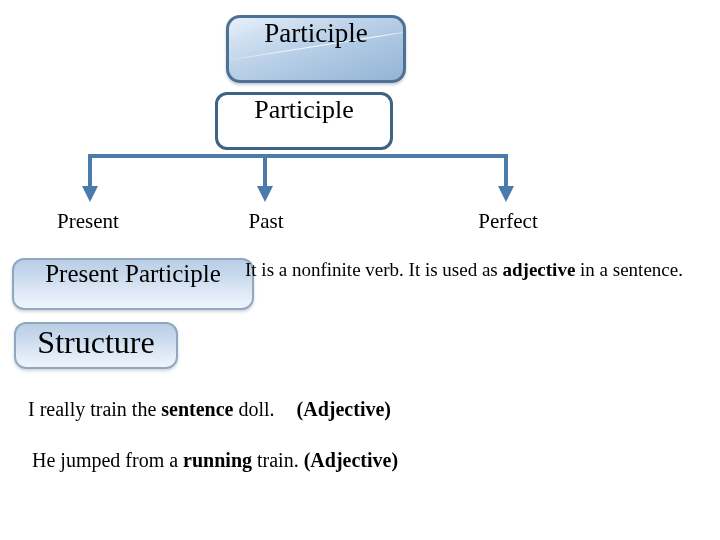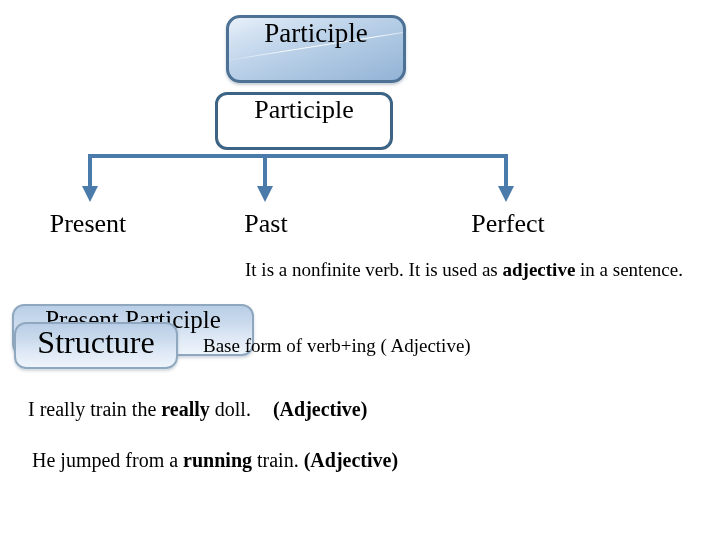--- a/index.html
+++ b/index.html
@@ -90,21 +90,20 @@
         #dde8f5 64%,
         #eef4fb 100%);
     box-shadow: 0 2px 3px rgba(120,140,160,0.35);
   }
   #box-present-participle {
     left: 12px;
     top: 258px;
     width: 242px;
     height: 52px;
     font-size: 25px;
-    margin-top: 46px;
   }
   #box-structure {
     left: 14px;
     top: 322px;
     width: 164px;
     height: 47px;
     font-size: 32px;
   }
 
   
@@ -114,21 +113,21 @@
     top: 140px;
     width: 720px;
     height: 80px;
     pointer-events: none;
   }
 
   
   .branch-label {
     position: absolute;
     font-family: "Liberation Serif", serif;
-    font-size: 26px;
+    font-size: 21px;
     color: #000000;
     text-align: center;
     white-space: nowrap;
   }
   #label-present { left: 18px;  top: 209px; width: 140px; }
   #label-past    { left: 198px; top: 209px; width: 136px; }
   #label-perfect { left: 440px; top: 209px; width: 136px; }
 
   
   .desc {
@@ -201,19 +200,18 @@
   <div class="branch-label" id="label-perfect">Perfect</div>
 
   <div class="box box-light" id="box-present-participle">
     <span>Present Participle</span>
   </div>
   <div class="desc" id="desc-definition"><span>It is a nonfinite verb. It is used as </span><b>adjective</b><span> in a sentence.</span></div>
 
   <div class="box box-light" id="box-structure">
     <span>Structure</span>
   </div>
-  <div class="desc" id="desc-structure">Base form of verb+ing ( Adjective)</div>
-
-  <div class="example" id="example-1"><span>I really train the </span><b>really</b><span> doll.</span><span class="gap"></span><b>(Adjective)</b></div>
+
+  <div class="example" id="example-1"><span>I really train the </span><b>sentence</b><span> doll.</span><span class="gap"></span><b>(Adjective)</b></div>
 
   <div class="example" id="example-2"><span>He jumped from a </span><b>running</b><span> train. </span><b>(Adjective)</b></div>
 
 </div>
 
 </body></html>

